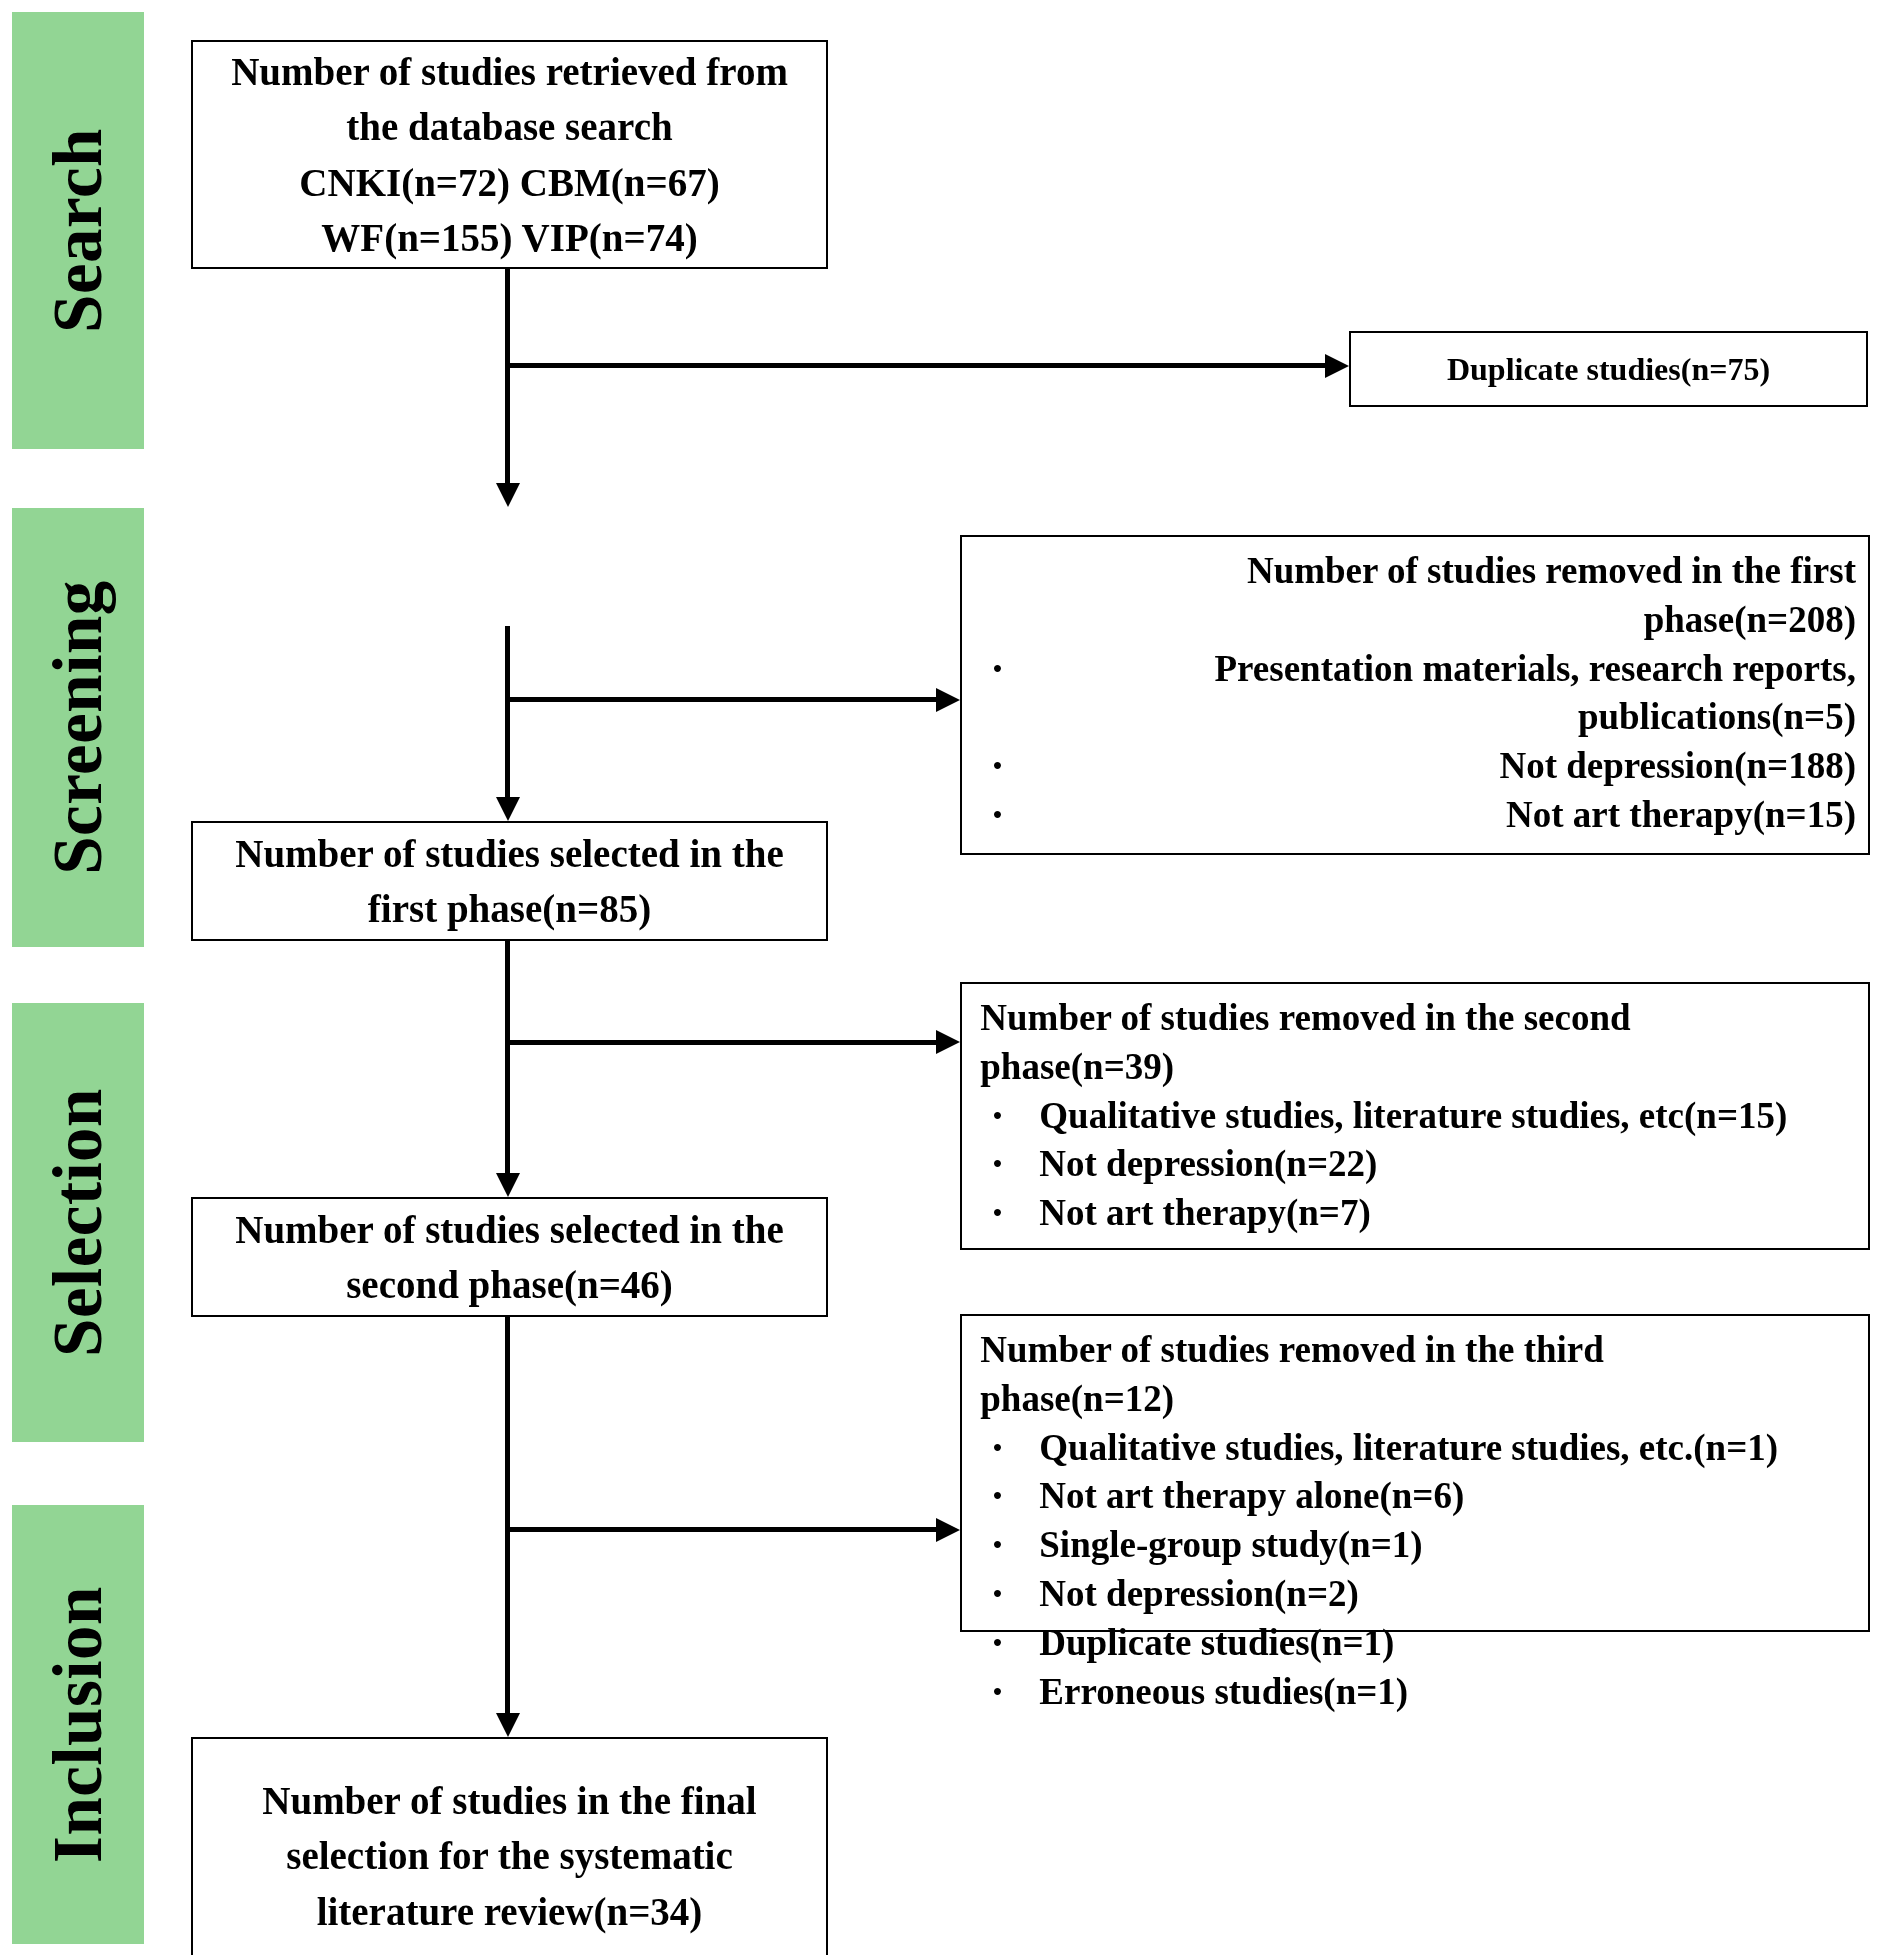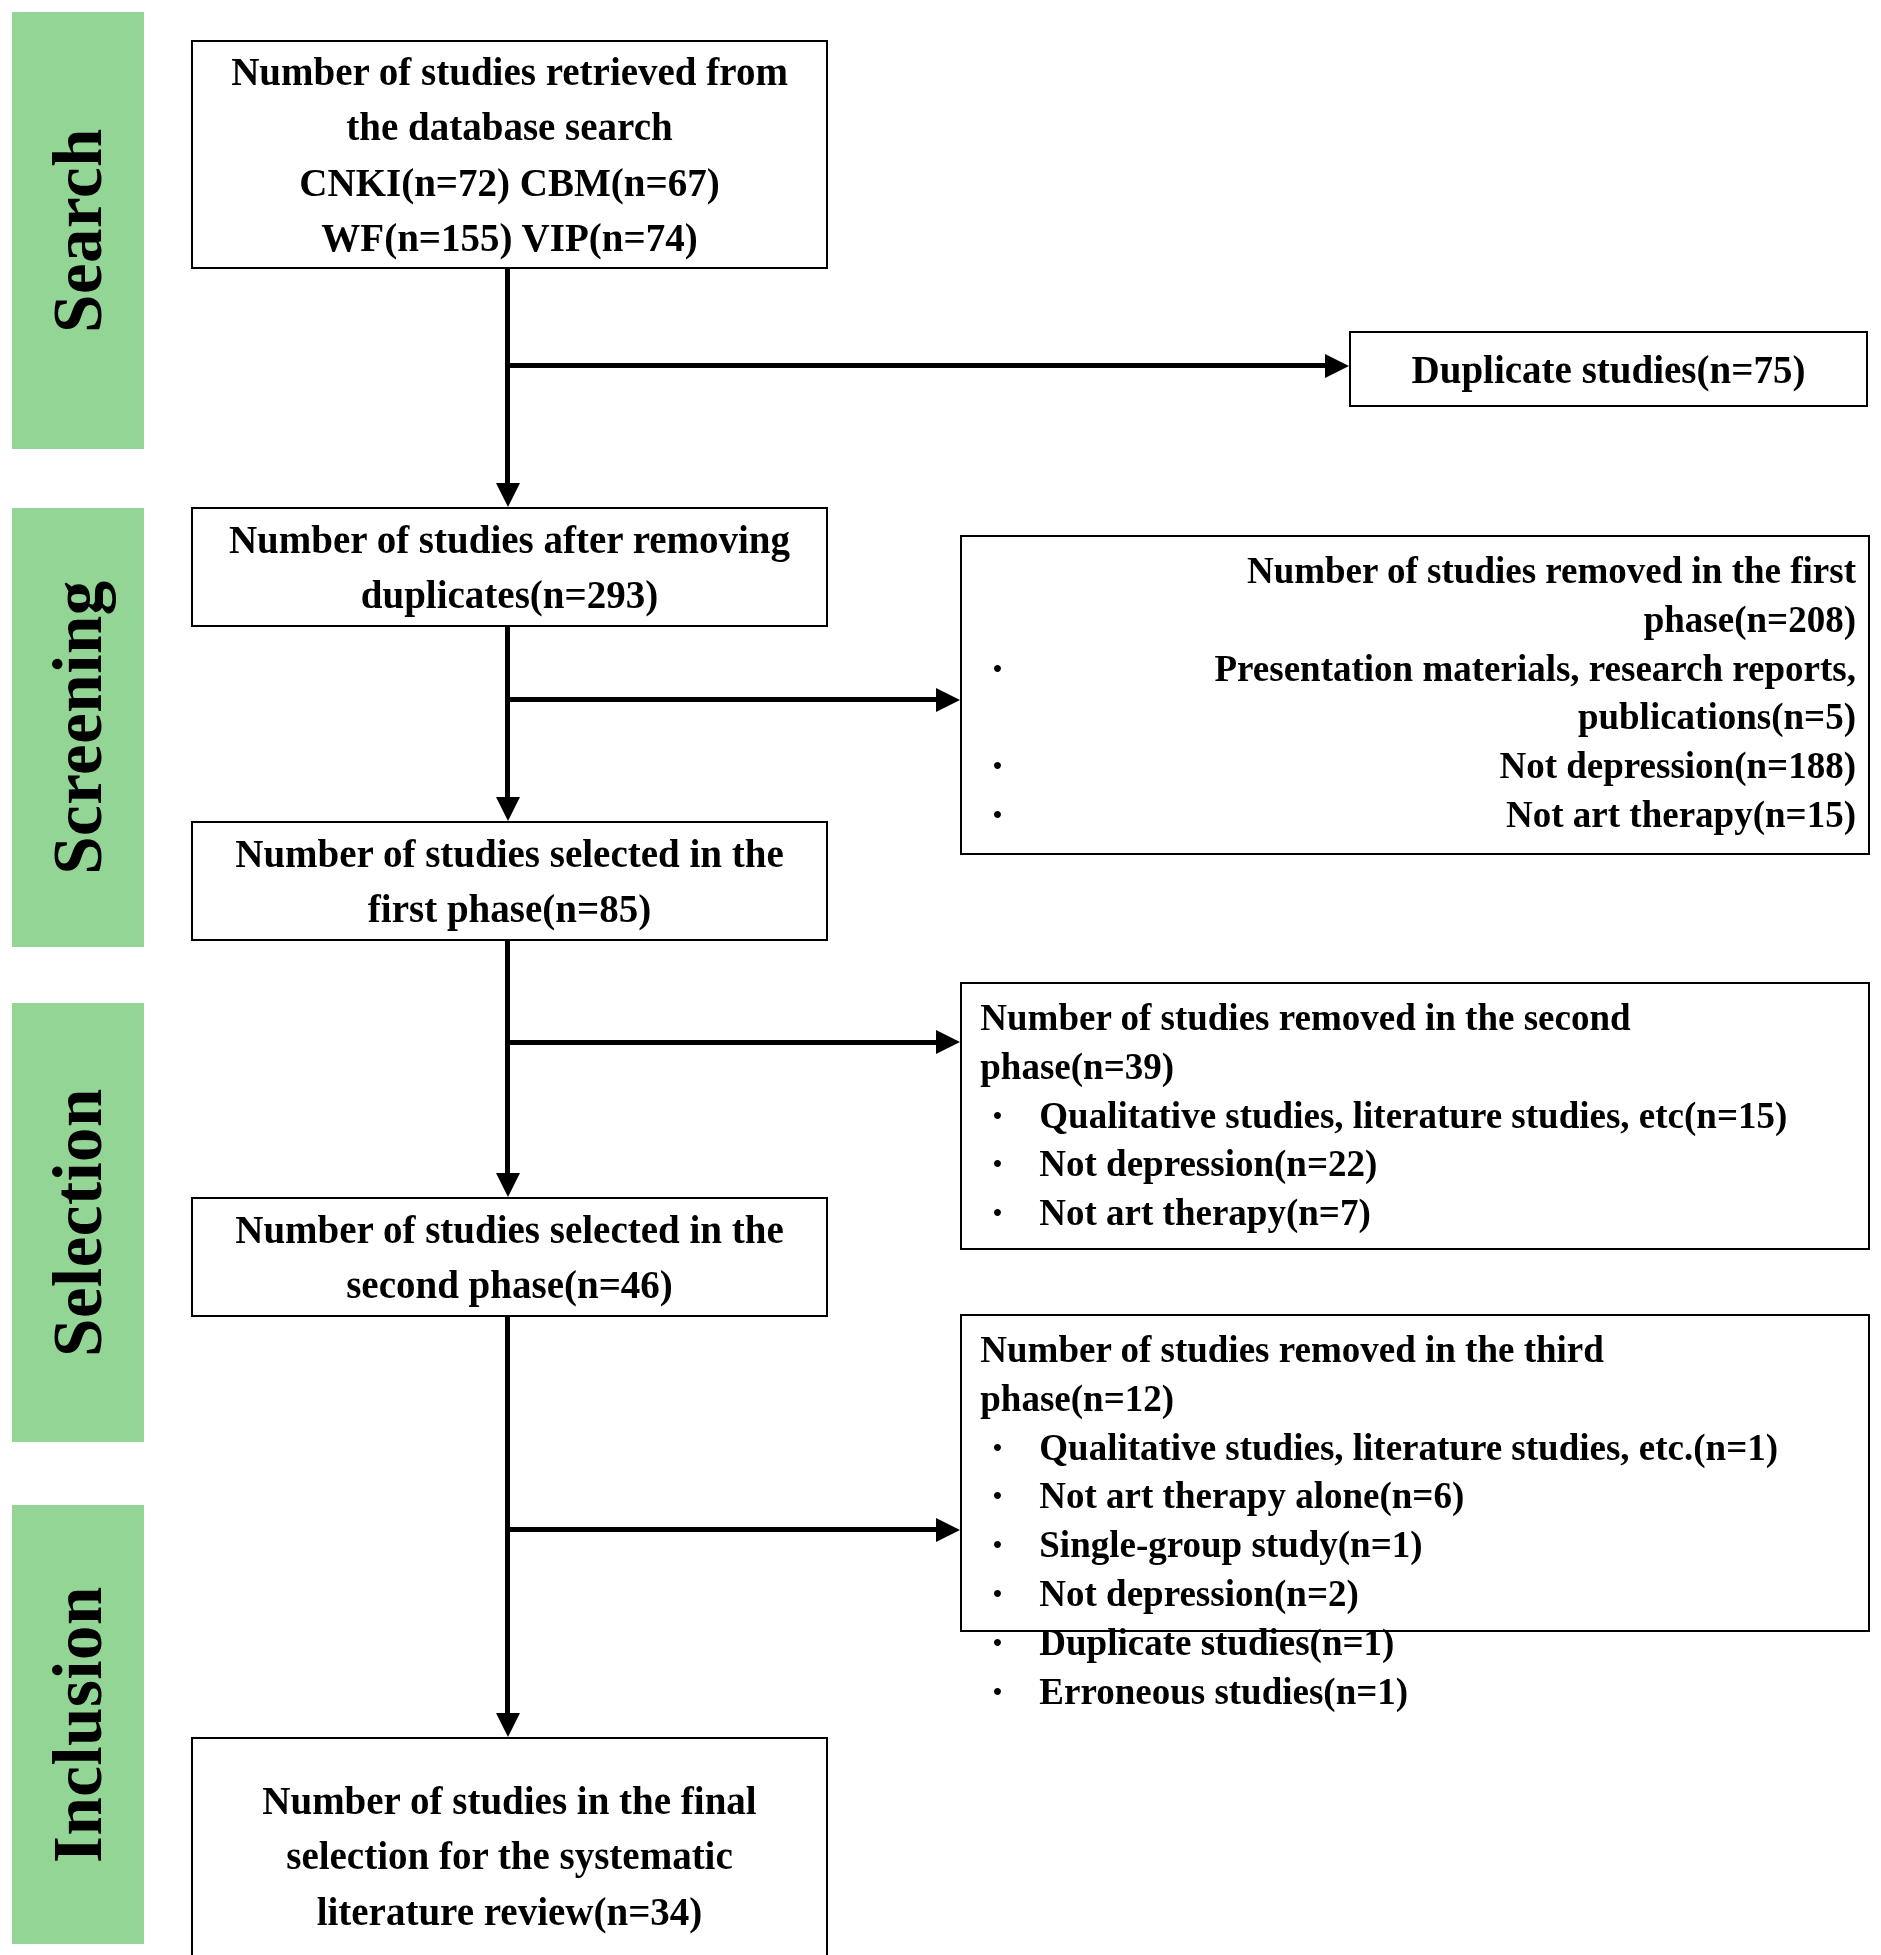--- a/index.html
+++ b/index.html
@@ -83,21 +83,21 @@
     top: 331px;
     width: 519px;
     height: 76px;
     border: 2.3px solid #000000;
     background: #ffffff;
     box-sizing: border-box;
     display: flex;
     align-items: center;
     justify-content: center;
     text-align: center;
-    font-size: 39px;
+    font-size: 32px;
   }
 
   .pre { white-space: pre-line; }
 
   .side-box ul {
     margin: 0;
     padding: 0;
     list-style: none;
   }
   .side-box li {
@@ -174,24 +174,20 @@
     <span class="vtext">Inclusion</span>
   </div>
 
   <div class="flow-box" id="box-retrieved">
     <div class="pre">Number of studies retrieved from
 the database search
 CNKI(n=72)  CBM(n=67)
 WF(n=155)  VIP(n=74)</div>
   </div>
 
-  <div class="flow-box" id="box-dedup">
-    <div class="pre">Number of studies after removing
-duplicates(n=293)</div>
-  </div>
 
   <div class="flow-box" id="box-first">
     <div class="pre">Number of studies selected in the
 first phase(n=85)</div>
   </div>
 
   <div class="flow-box" id="box-second">
     <div class="pre">Number of studies selected in the
 second phase(n=46)</div>
   </div>

